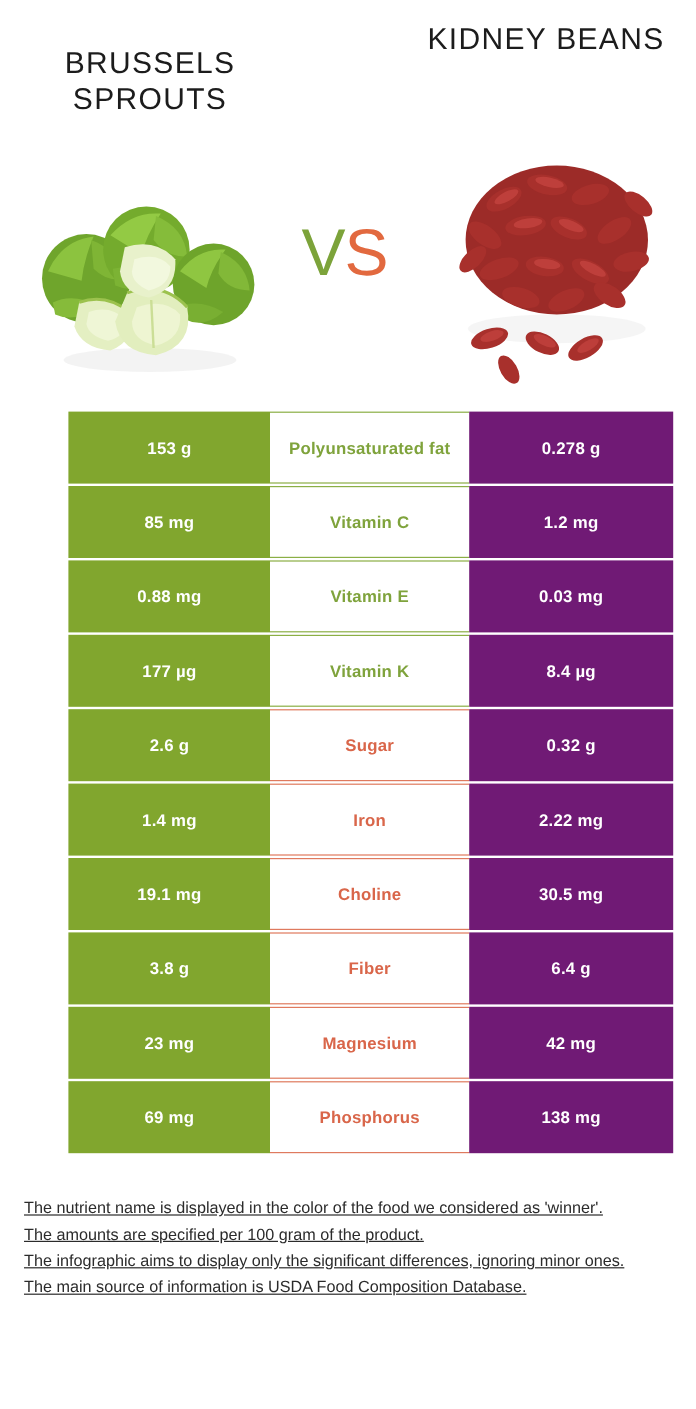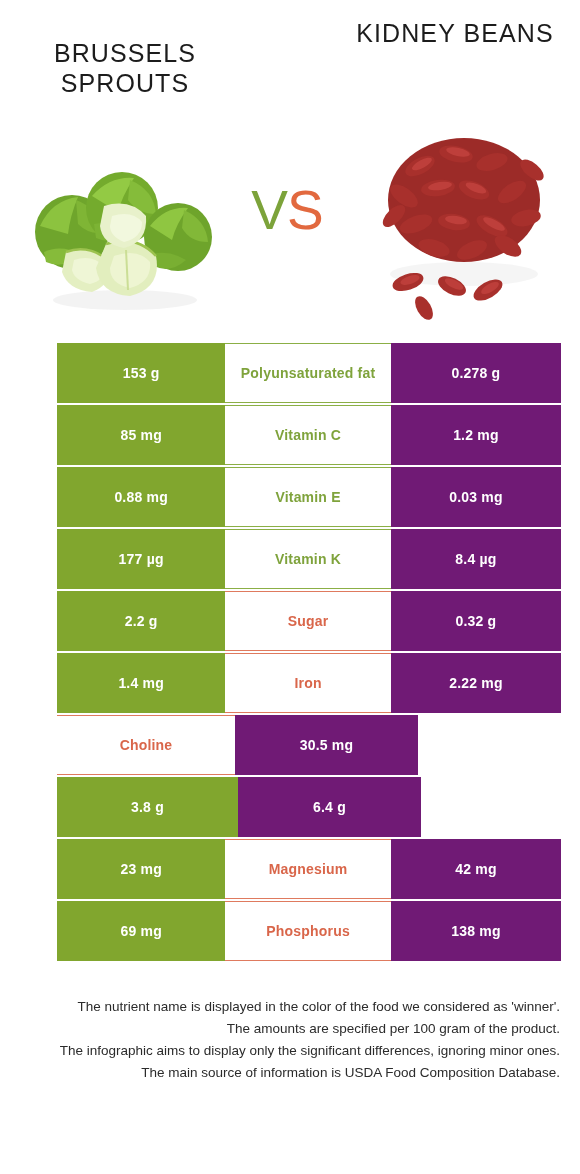--- a/index.html
+++ b/index.html
@@ -125,25 +125,26 @@
   }
   .cell-mid.win-green  { color: #7FA33C; border-top-color: #8BAF45; border-bottom-color: #8BAF45; }
   .cell-mid.win-orange { color: #D9664A; border-top-color: #DF7A5E; border-bottom-color: #DF7A5E; }
 
   
   .footer {
     position: absolute;
     left: 20px;
     top: 996px;
     width: 540px;
-    text-align: right;
+    text-align: left;
     font-size: 13.5px;
     line-height: 22px;
     color: #2b2b2b;
     font-family: "Liberation Sans", sans-serif;
+    text-decoration: underline;
   }
   .footer p { margin: 0; }
 </style>
 </head>
 <body>
 
 <div class="page">
 
   <div class="titles">
     <div class="title title-left">Brussels Sprouts</div>
@@ -249,35 +250,37 @@
         <div class="cell cell-left">0.88 mg</div>
         <div class="cell cell-mid win-green">Vitamin E</div>
         <div class="cell cell-right">0.03 mg</div>
       </div>
       <div class="row">
         <div class="cell cell-left">177 µg</div>
         <div class="cell cell-mid win-green">Vitamin K</div>
         <div class="cell cell-right">8.4 µg</div>
       </div>
       <div class="row">
-        <div class="cell cell-left">2.2 g</div>
+        <div class="cell cell-left">2.6 g</div>
         <div class="cell cell-mid win-orange">Sugar</div>
         <div class="cell cell-right">0.32 g</div>
       </div>
       <div class="row">
         <div class="cell cell-left">1.4 mg</div>
         <div class="cell cell-mid win-orange">Iron</div>
         <div class="cell cell-right">2.22 mg</div>
       </div>
       <div class="row">
+        <div class="cell cell-left">19.1 mg</div>
         <div class="cell cell-mid win-orange">Choline</div>
         <div class="cell cell-right">30.5 mg</div>
       </div>
       <div class="row">
         <div class="cell cell-left">3.8 g</div>
+        <div class="cell cell-mid win-orange">Fiber</div>
         <div class="cell cell-right">6.4 g</div>
       </div>
       <div class="row">
         <div class="cell cell-left">23 mg</div>
         <div class="cell cell-mid win-orange">Magnesium</div>
         <div class="cell cell-right">42 mg</div>
       </div>
       <div class="row">
         <div class="cell cell-left">69 mg</div>
         <div class="cell cell-mid win-orange">Phosphorus</div>

